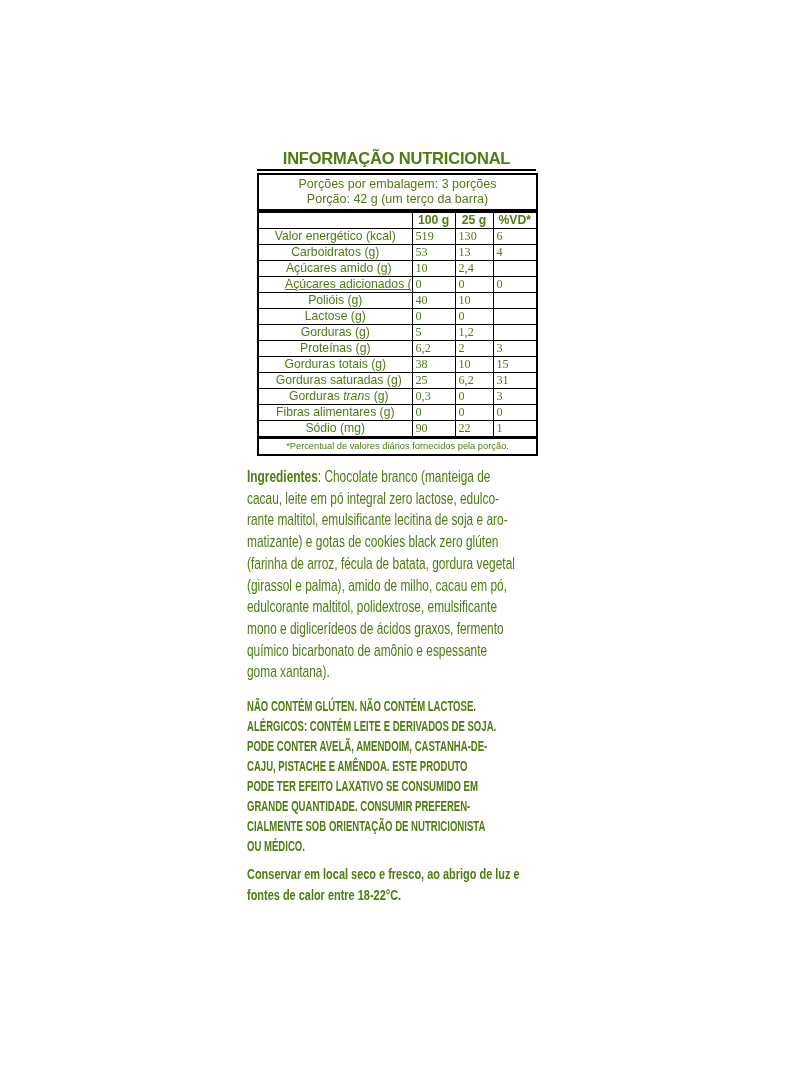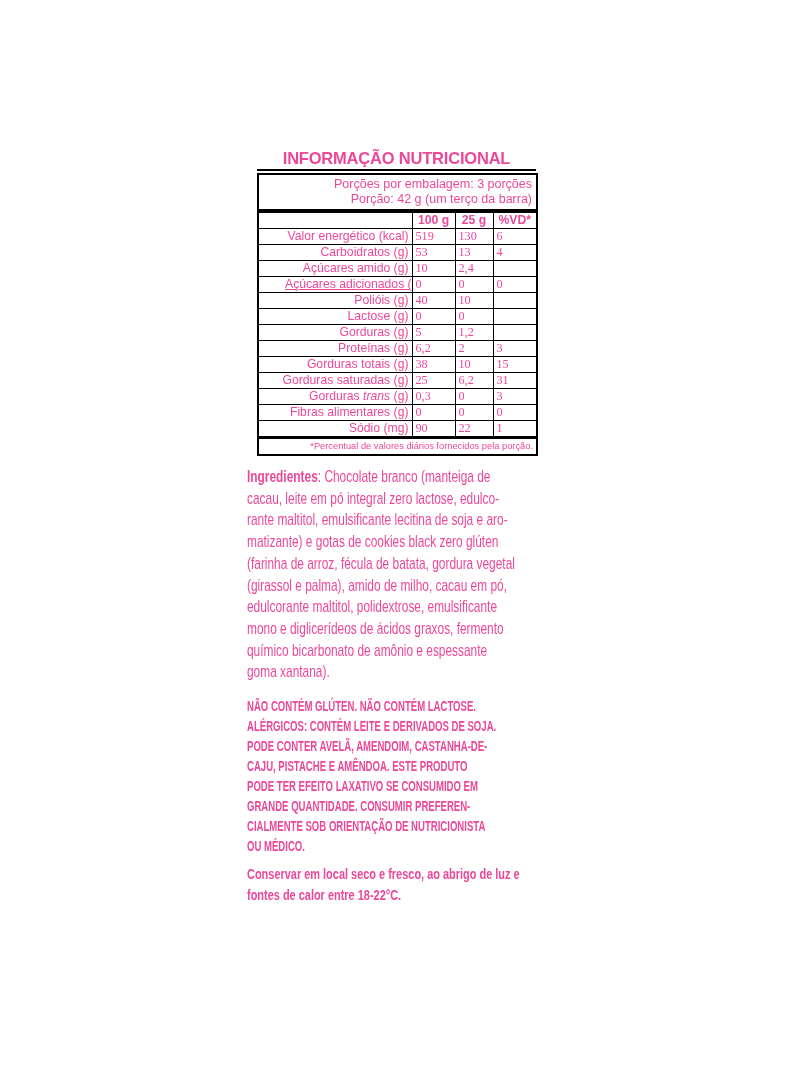--- a/index.html
+++ b/index.html
@@ -1,29 +1,29 @@
 <!DOCTYPE html>
 <html><head>
 <meta charset="utf-8">
 <style>
   html,body {margin:0; padding:0; background:#ffffff;}
   .page {position:relative; width:676px; height:1066px; background:#ffffff;
-         font-family:"Liberation Sans", sans-serif; color:#ec4899; overflow:hidden;}
+         font-family:"Liberation Sans", sans-serif; color:#4d7c0f; overflow:hidden;}
   .content {position:absolute; left:247px; top:149px; width:310px;}
 
   
   .nt-title {width:279px; margin-left:10px; text-align:center; font-weight:bold;
              font-size:16.5px; letter-spacing:-0.2px; white-space:nowrap;
              border-bottom:2.5px solid #000; padding-bottom:1px;}
 
   
   table.nt {margin-left:10px; margin-top:2px; border-collapse:collapse; table-layout:fixed;
             width:279px; border:2px solid #000;}
   .nt td, .nt th {border:1px solid #000; font-size:12.2px; line-height:13px; height:13px;
-                  padding:1px 3px; text-align:right; font-weight:normal; overflow:hidden;
+                  padding:1px 3px; text-align:center; font-weight:normal; overflow:hidden;
                   white-space:nowrap;}
   .nt tr.serving td {border-bottom:4px solid #000; padding:2px 4px; font-size:12.5px;
                      line-height:15px; height:auto;}
   .nt tr.cols th {font-weight:bold; text-align:center;}
   .nt td.num {text-align:left;font-family:Liberation Serif, serif;}
   .nt td.ind1 {padding-left:10px;}
   .nt td.ind2 {padding-left:26px;text-decoration:underline;}
   .nt tr.foot td {border-top:3px solid #000; font-size:9.3px; line-height:10px;
                   padding:2px 3px 3px 3px; height:auto; white-space:normal;}
   .it {font-style:italic;}

